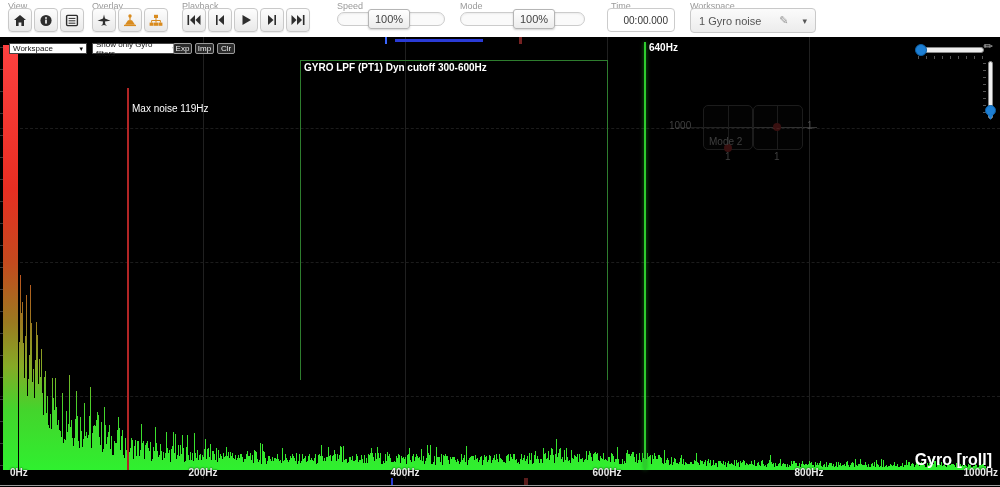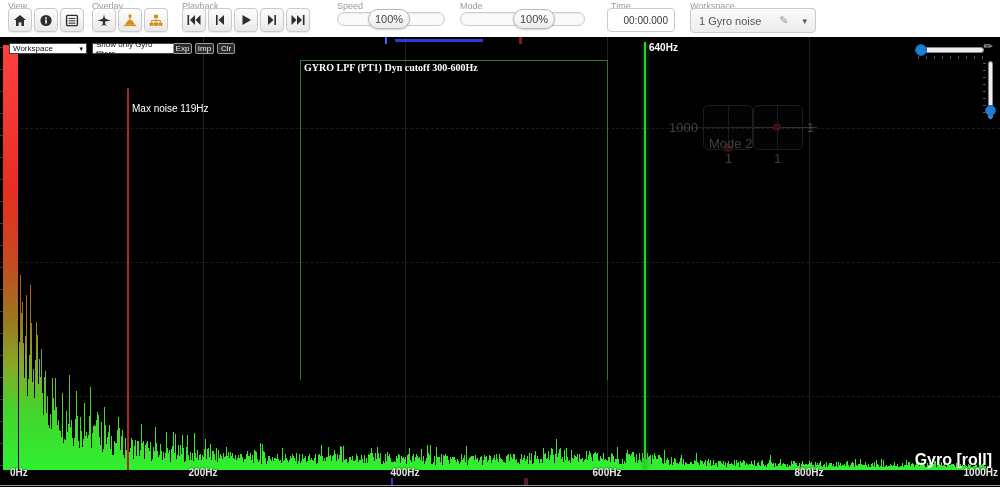--- a/index.html
+++ b/index.html
@@ -10,21 +10,21 @@
   
   .toolbar { position:absolute; left:0; top:0; width:1000px; height:37px; background:#fff;padding-left:8px; }
   .tb-label { position:absolute; top:1px; font-size:9px; color:#9a9a9a; }
   .tbtn { position:absolute; top:8px; height:24px; border:1px solid #c9c9c9; border-radius:4px;
           background:linear-gradient(#fdfdfd,#e9e9e9); display:flex; align-items:center;
           justify-content:center; box-shadow:0 1px 1px rgba(0,0,0,.08); cursor:pointer; }
   .tbtn svg { display:block; }
   .slider { position:absolute; top:12px; height:14px; border:1px solid #ccc; border-radius:8px;
             background:#fafafa; box-shadow:inset 0 1px 2px rgba(0,0,0,.06); }
   .bubble { position:absolute; top:9px; height:20px; line-height:18px; padding:0 6px;
-            background:linear-gradient(#fff,#ececec); border:1px solid #b5b5b5; border-radius:10px;
+            background:linear-gradient(#fff,#ececec); border:1px solid #b5b5b5; border-radius:3px;
             font-size:11px; color:#444; box-shadow:0 1px 2px rgba(0,0,0,.18); }
   .time-input { position:absolute; left:607px; top:8px; width:68px; height:24px;
                 border:1px solid #ccc; border-radius:4px; font-size:10px; color:#333;
                 text-align:right; padding:0 6px; font-family:"Liberation Sans",sans-serif; }
   .ws { position:absolute; left:690px; top:8px; width:126px; height:25px; border:1px solid #c9c9c9;
         border-radius:4px; background:linear-gradient(#fbfbfb,#ececec); display:flex;
         align-items:center; padding:0 8px; gap:14px; cursor:pointer; }
   .ws-text { flex:1; font-size:11px; color:#555; white-space:nowrap; overflow:hidden; }
   .ws-pencil { font-size:11px; color:#999; }
   .ws-caret { font-size:9px; color:#555; }
@@ -44,39 +44,39 @@
           font-size:8px; color:#111; display:flex; align-items:center; justify-content:space-between;
           padding:0 3px; cursor:pointer; }
   .gsel .arr { font-size:7px; color:#000; }
   .gbtn { position:absolute; top:6px; height:11px; background:#2b2b2b; border:1px solid #9a9a9a;
           border-radius:2px; color:#eee; font-size:8px; display:flex; align-items:center;
           justify-content:center; cursor:pointer; }
 
   .marker-red { position:absolute; left:127px; top:51px; width:2px; height:382px; background:#b22525; }
   .label-max-noise { position:absolute; left:132px; top:66px; font-size:10px; font-weight:normal; color:#fff; }
   .lpf-box { position:absolute; left:300px; top:23px; width:308px; height:320px;
-             border:1px solid #2e7d2e; border-bottom:none;font-family:Liberation Serif, serif; }
+             border:1px solid #2e7d2e; border-bottom:none; }
   .label-lpf { position:absolute; left:3px; top:1px; font-size:10px; font-weight:bold; color:#fff; white-space:nowrap; }
   .marker-green { position:absolute; left:644px; top:5px; width:2px; height:428px; background:#2ecc2e;
                   box-shadow:0 0 4px #1a8a1a; }
   .label-640 { position:absolute; left:649px; top:5px; font-size:10px; font-weight:bold; color:#fff; }
 
   .axis-label { position:absolute; top:430px; font-size:10px; font-weight:bold; color:#e8e8e8;
                 text-shadow:0 0 2px #000; }
   .series-label { position:absolute; right:8px; top:414px; font-size:16px; font-weight:bold; color:#fff; }
 
   
   .sticks { position:absolute; left:665px; top:66px; width:160px; height:60px; opacity:.45; }
   .sticks .hline { position:absolute; left:10px; top:24px; width:142px; height:1px;
                    background:linear-gradient(90deg,#3a3a3a,#7a7a7a); }
   .sticks .sbox { position:absolute; top:2px; width:50px; height:45px; border:1px solid #3f3f3f;
                   border-radius:5px; background:rgba(140,140,140,.05); }
   .sticks .vline { position:absolute; top:2px; width:1px; height:45px; background:#3f3f3f; }
   .sticks .dot { position:absolute; width:8px; height:8px; border-radius:50%; background:#7d2424; }
-  .sticks .stext { position:absolute; font-size:13px; color:#8a8a8a;text-align:center; }
+  .sticks .stext { position:absolute; font-size:10px; color:#8a8a8a;text-align:center; }
 
   
   .pencil-icon { position:absolute; left:984px; top:3px; color:#ccc; font-size:11px;
                  transform:rotate(-45deg); cursor:pointer; }
   .hslider { position:absolute; left:916px; top:10px; width:68px; height:6px; background:#eee;
              border:1px solid #888; border-radius:3px; cursor:pointer; }
   .hticks { position:absolute; left:918px; top:19px; width:66px; height:3px;
             background:repeating-linear-gradient(90deg,#555 0 1px,transparent 1px 8px); }
   .hthumb { position:absolute; left:915px; top:7px; width:12px; height:12px; border-radius:50%;
             background:var(--accent,#1d7fd4); border:1px solid #0d5fa4; cursor:grab; }

